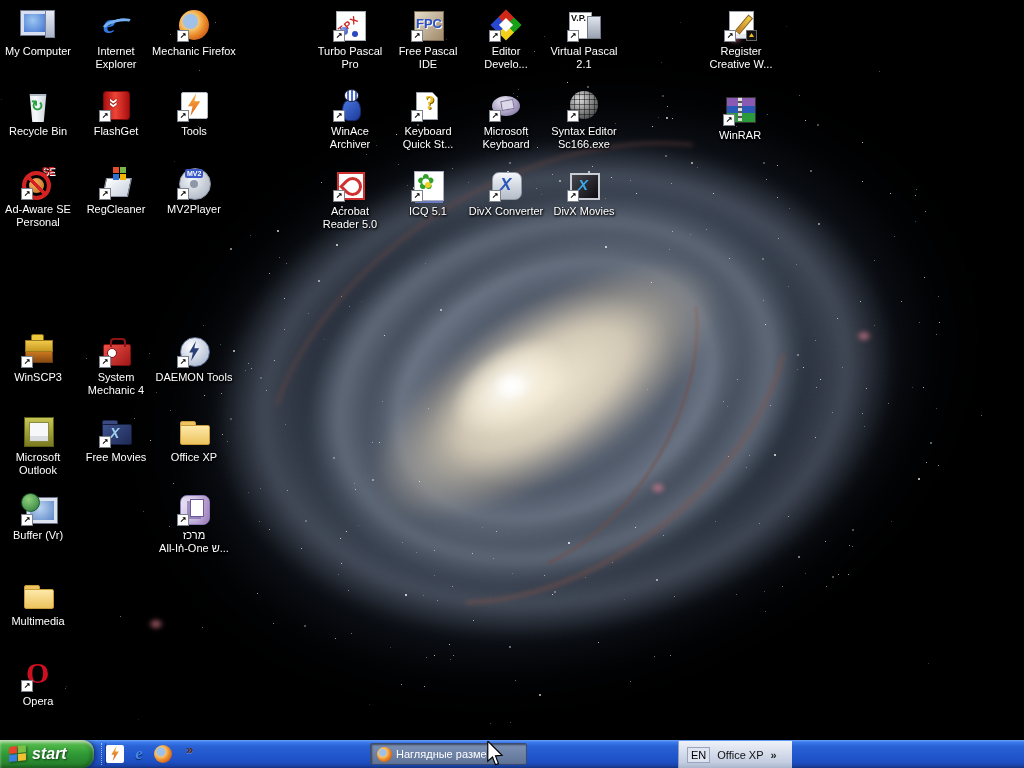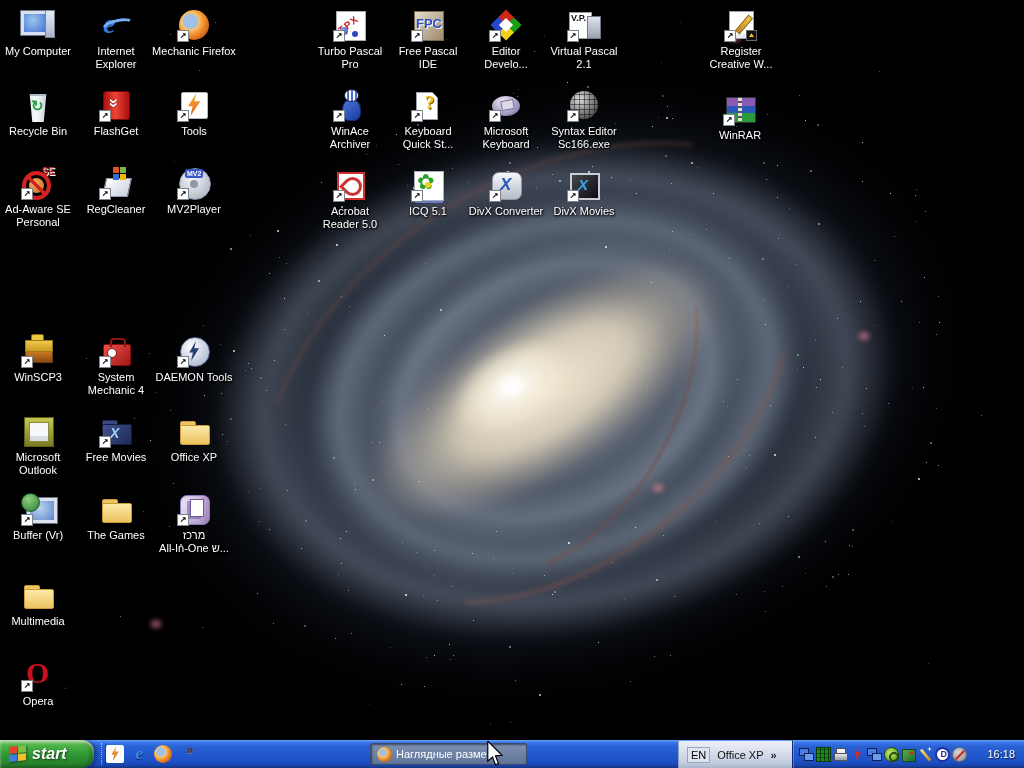--- a/index.html
+++ b/index.html
@@ -751,26 +751,20 @@
         </div>
         <div class="dlabel">Office XP</div>
       </div>
       <div class="dicon" style="left: -4px; top: 492px;">
         <div class="ig ik-buffer">
           <span class="glyph"></span>
           <span class="sc">↗</span>
         </div>
         <div class="dlabel">Buffer (Vr)</div>
       </div>
-      <div class="dicon" style="left: 74px; top: 492px;">
-        <div class="ig ik-folder">
-          <span class="glyph"></span>
-        </div>
-        <div class="dlabel">The Games</div>
-      </div>
       <div class="dicon" style="left: 152px; top: 492px;">
         <div class="ig ik-allinone">
           <span class="glyph"></span>
           <span class="sc">↗</span>
         </div>
         <div class="dlabel">מרכז
 All-In-One ש...</div>
       </div>
       <div class="dicon" style="left: -4px; top: 578px;">
         <div class="ig ik-folder">
@@ -805,34 +799,19 @@
       <span class="tb-ic ff-mini"></span>
       <span class="tb-label">Наглядные разме...</span>
     </div>
 
     <div id="langbar">
       <span class="lang-code">EN</span>
       <span class="lang-label">Office XP</span>
       <span class="lang-chevron">»</span>
     </div>
 
-    <div id="tray">
-      <div id="tray-icons">
-          <span class="tri tr-network"></span>
-          <span class="tri tr-grid"></span>
-          <span class="tri tr-printer"></span>
-          <span class="tri tr-flashget"></span>
-          <span class="tri tr-network"></span>
-          <span class="tri tr-nvidia"></span>
-          <span class="tri tr-av"></span>
-          <span class="tri tr-wand"></span>
-          <span class="tri tr-daemon"></span>
-          <span class="tri tr-mute"></span>
-        </div>
-      <span id="clock">16:18</span>
-    </div>
   </div>
 
   <svg id="cursor" width="17" height="25" viewBox="0 0 13 21">
     <path d="M0 0 L0 17 L4 13.5 L6.5 20 L9 19 L6.5 12.5 L12 12 Z" fill="#fff" stroke="#000" stroke-width="1"></path>
   </svg>
 
 </div>
 
 </body></html>

